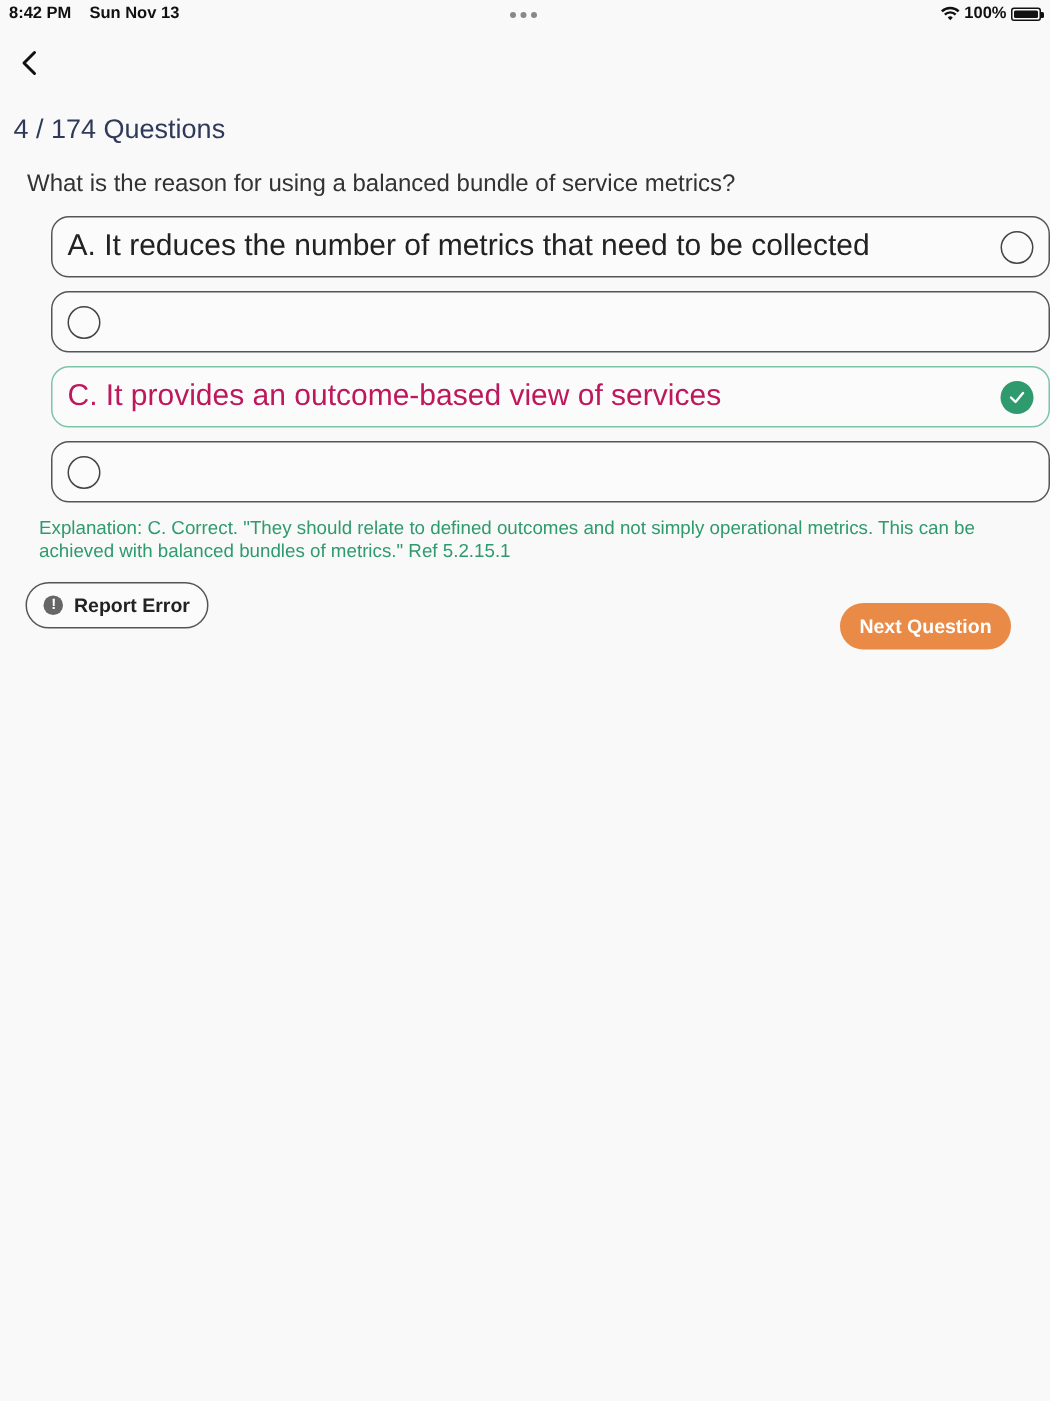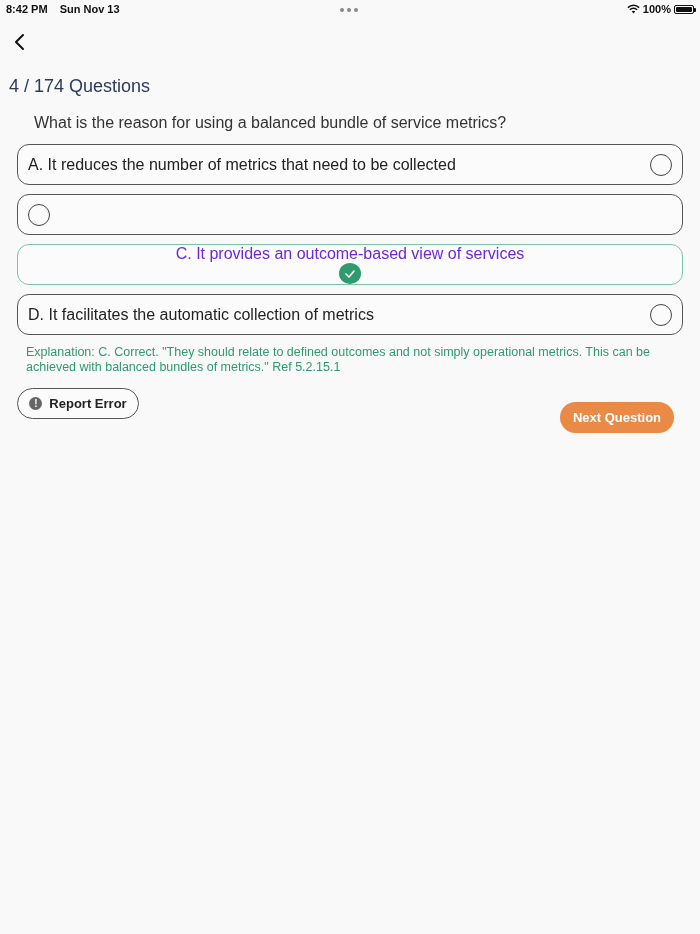--- a/index.html
+++ b/index.html
@@ -9,23 +9,23 @@
   .status-left { position: absolute; left: 6px; top: 3px; font-weight: 600; }
   .status-left span { margin-right: 9px; }
   .status-dots { position: absolute; left: 340px; top: 8px; display: flex; gap: 3px; }
   .status-dots i { width: 4px; height: 4px; border-radius: 50%; background: #888; display: block; }
   .status-right { position: absolute; right: 6px; top: 3px; display: flex; align-items: center; gap: 3px; font-weight: 600; }
   .battery { width: 20px; height: 9px; border: 1px solid #111; border-radius: 2px; padding: 1px; position: relative; }
   .battery::after { content: ""; position: absolute; right: -3px; top: 2px; width: 2px; height: 4px; background: #111; border-radius: 0 1px 1px 0; }
   .battery .fill { width: 100%; height: 100%; background: #111; border-radius: 1px; }
   .back-btn { position: absolute; left: 10px; top: 30px; width: 22px; height: 24px; cursor: pointer; }
   .counter { position: absolute; left: 9px; top: 76px; font-size: 18px; color: #2f3a5a; }
-  .question { position: absolute; left: 34px; top: 114px; font-size: 16px; color: #333; }
-  .option { position: absolute; left: 17px; width: 666px; height: 41px; border: 1.5px solid #555; border-radius: 12px; background: #fbfbfb; display: flex; align-items: center; padding: 0 10px; font-size: 16px; color: #222; cursor: pointer; }
-  .option.correct { border-color: #7cc4a6; color: #6d28d9; flex-direction: column; }
+  .question { position: absolute; left: 18px; top: 114px; font-size: 16px; color: #333; }
+  .option { position: absolute; left: 34px; width: 666px; height: 41px; border: 1.5px solid #555; border-radius: 12px; background: #fbfbfb; display: flex; align-items: center; padding: 0 10px; font-size: 20px; color: #222; cursor: pointer; }
+  .option.correct { border-color: #7cc4a6; color: #be185d; }
   .option .label { flex: 1; }
   .radio { width: 22px; height: 22px; border-radius: 50%; border: 1.5px solid #444; display: flex; align-items: center; justify-content: center; }
   .radio.checked { border: none; background: #2e9a6e; }
   .explanation { position: absolute; left: 26px; top: 345px; width: 660px; font-size: 12.5px; line-height: 15px; color: #2e9a6e; }
   .report-btn { position: absolute; left: 17px; top: 388px; width: 122px; height: 31px; border: 1.5px solid #555; border-radius: 16px; background: #fbfbfb; display: flex; align-items: center; justify-content: center; gap: 7px; font-size: 13px; font-weight: bold; color: #222; cursor: pointer; }
   .info-icon { width: 13px; height: 13px; border-radius: 50%; background: #666; color: #fff; font-size: 10px; font-weight: bold; display: flex; align-items: center; justify-content: center; }
   .next-btn { position: absolute; left: 560px; top: 388px; width: 114px; height: 31px; border-radius: 16px; background: #ea8a47; color: #fff; font-size: 13px; font-weight: bold; display: flex; align-items: center; justify-content: center; cursor: pointer; margin-top: 14px; }
 </style>
 </head>
 <body>
@@ -72,21 +72,20 @@
 </div>
 <div class="option correct" style="top:244px">
   <span class="label">C. It provides an outcome-based view of services</span>
   <span class="radio checked">
     <svg width="12" height="10" viewBox="0 0 12 10">
         <path d="M2 5 L5 8 L10 2" stroke="#fff" stroke-width="1.6" fill="none" stroke-linecap="round" stroke-linejoin="round"></path>
       </svg>
   </span>
 </div>
 <div class="option" style="top:294px">
-  <span class="label">D. It facilitates the automatic collection of metrics</span>
   <span class="radio"></span>
 </div>
 
 <div class="explanation">Explanation: C. Correct. "They should relate to defined outcomes and not simply operational metrics. This can be achieved with balanced bundles of metrics." Ref 5.2.15.1</div>
 
 <div class="report-btn">
   <span class="info-icon">!</span>
   <span>Report Error</span>
 </div>
 

